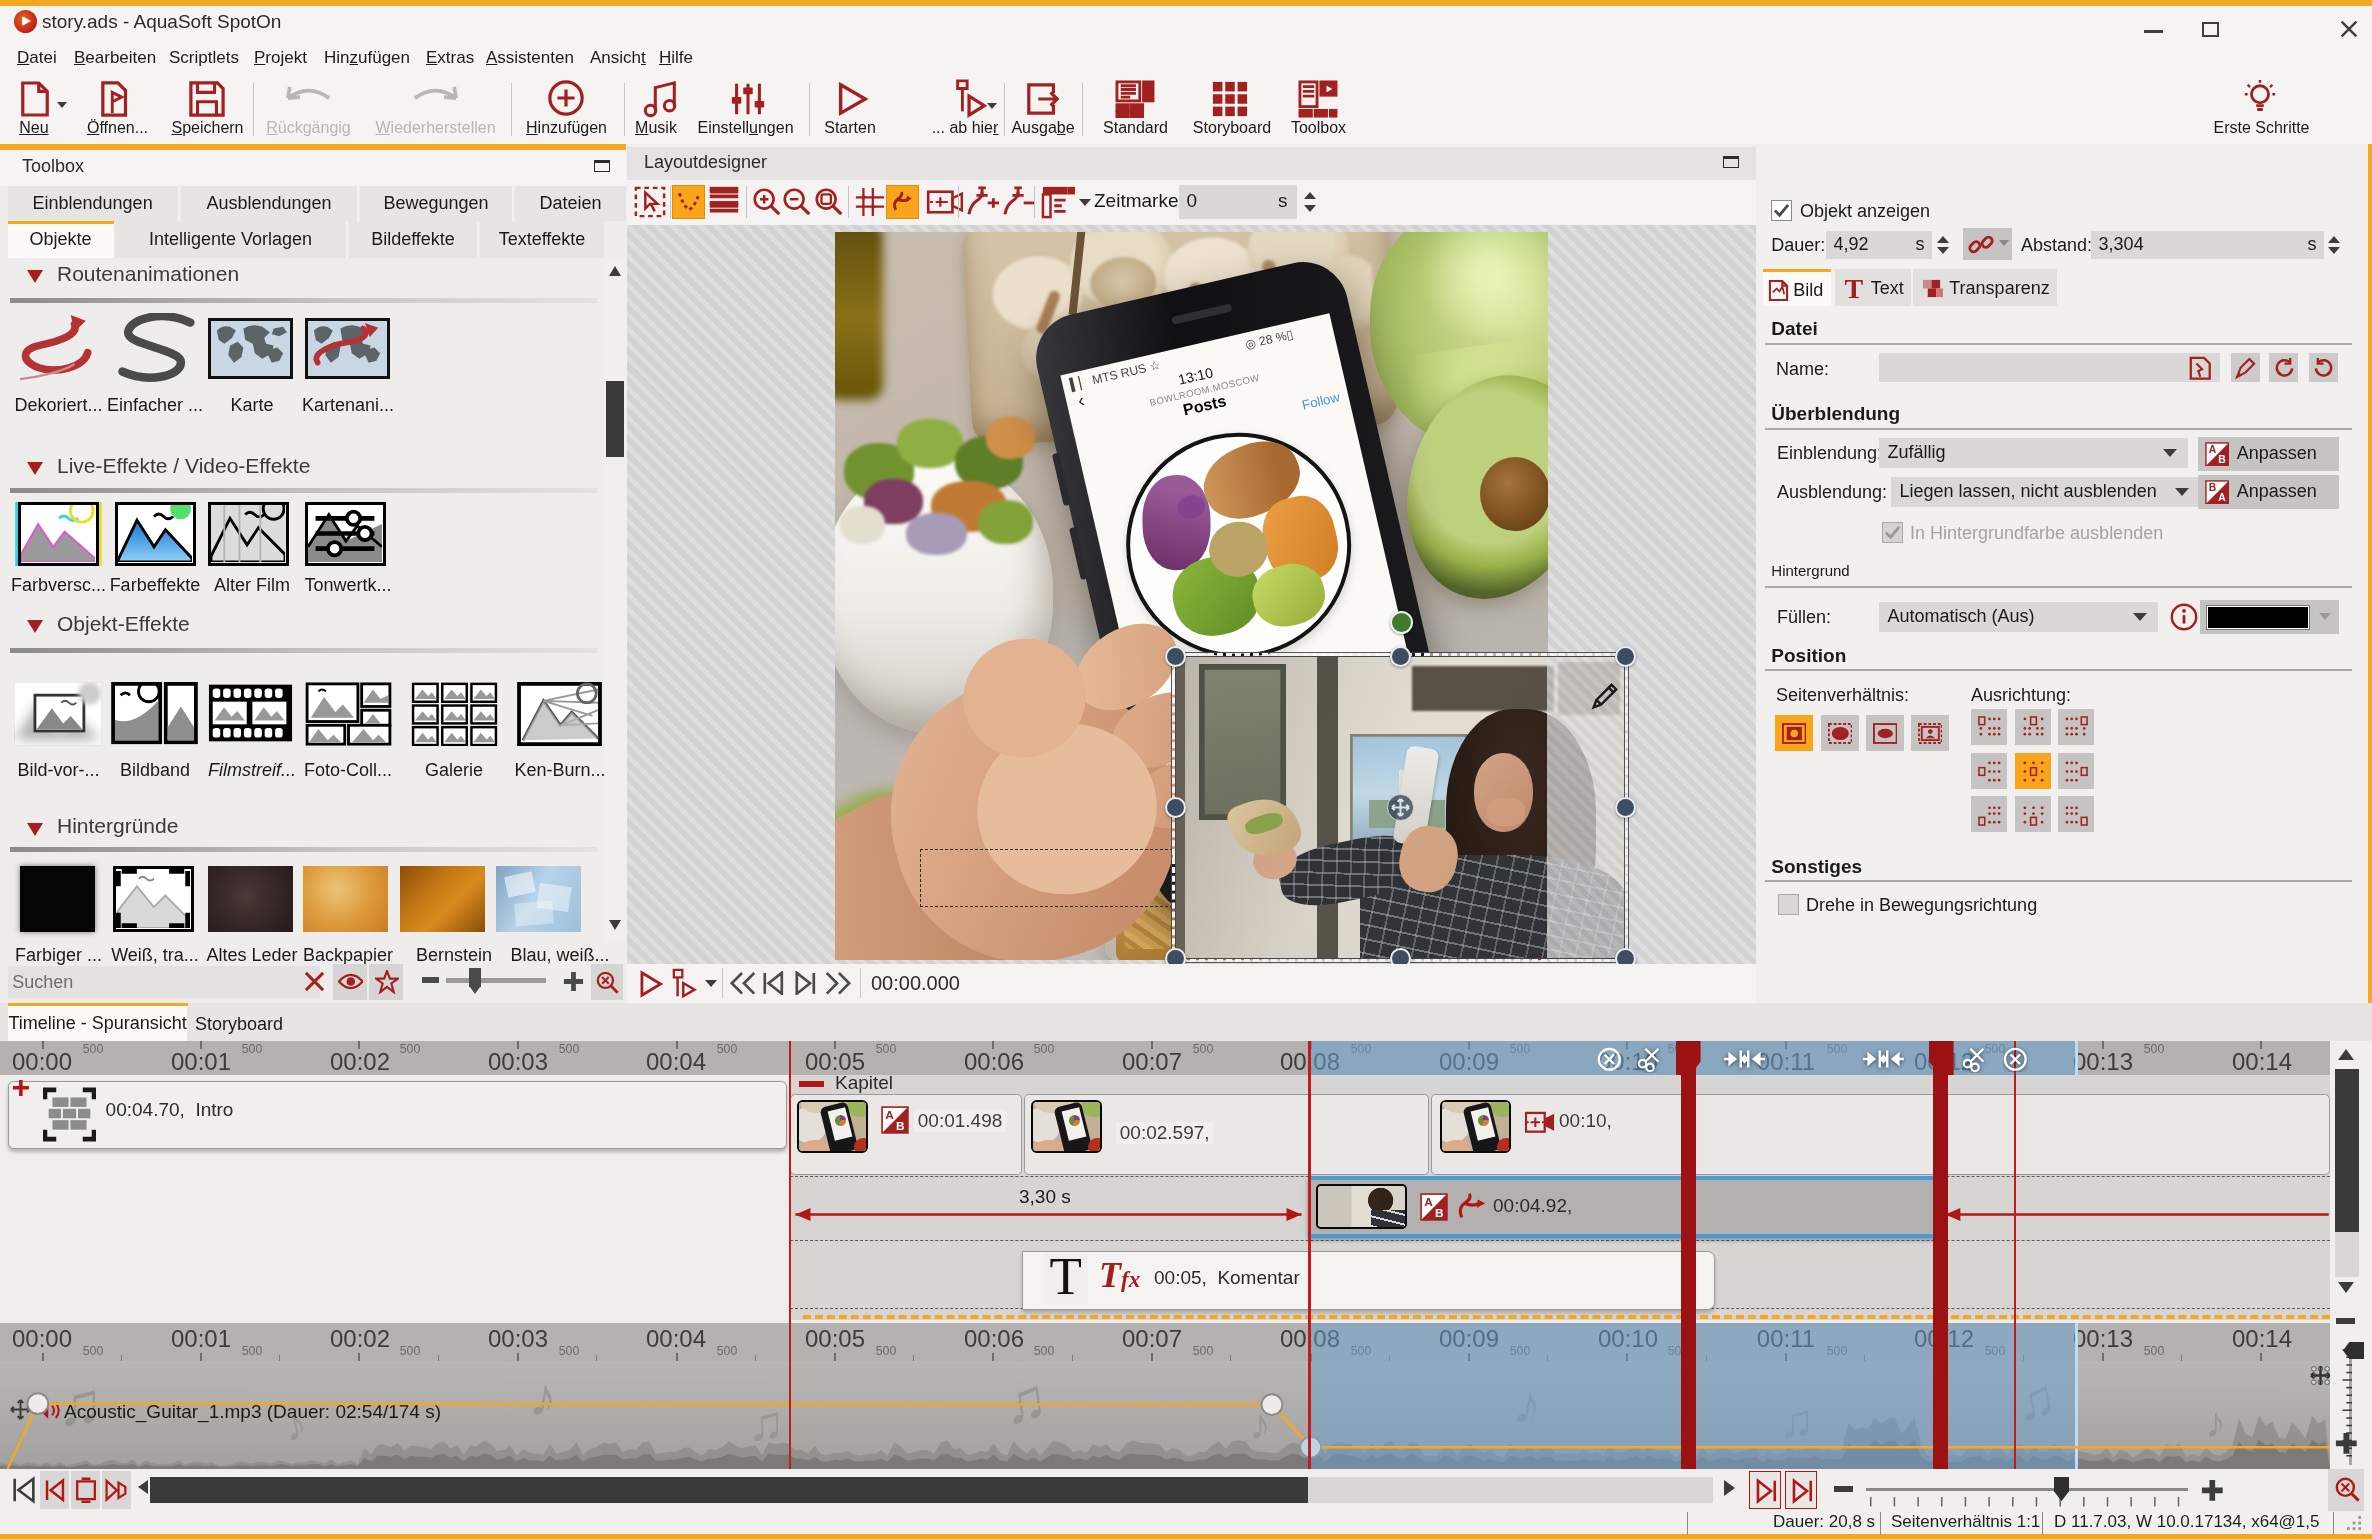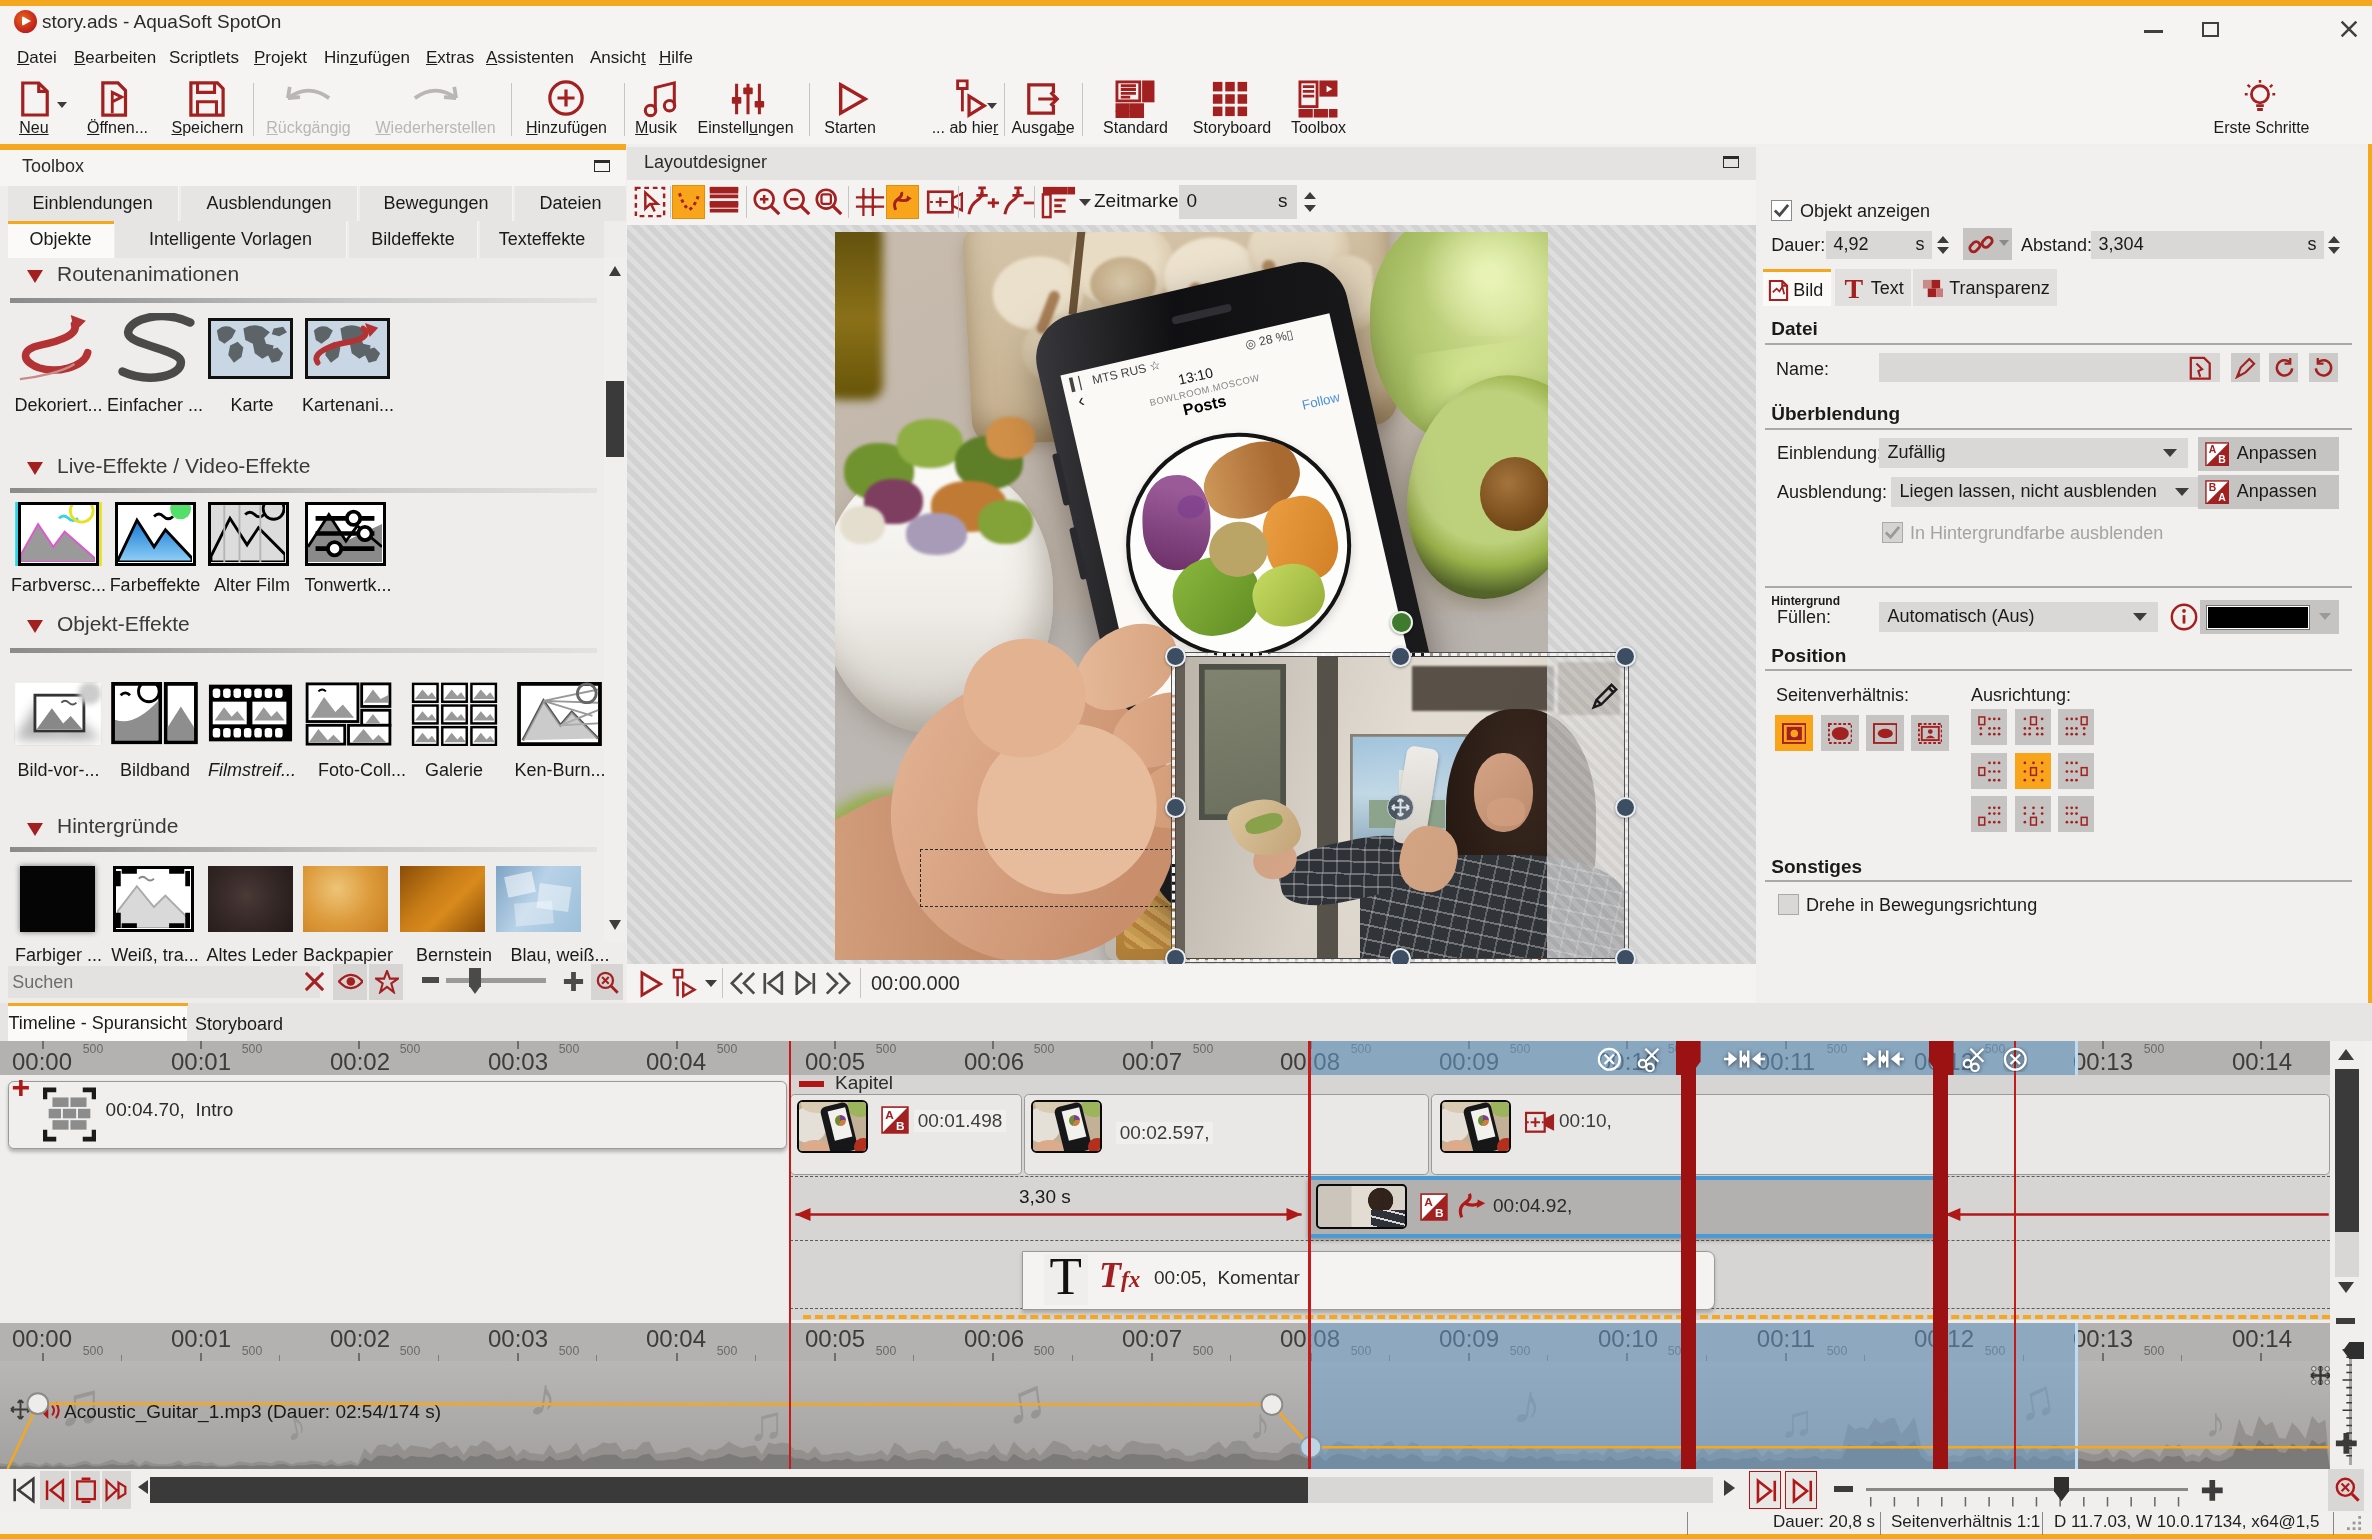--- a/index.html
+++ b/index.html
@@ -389,21 +389,21 @@
   <svg class="a" style="left:517px;top:532px;" width="85" height="64" viewBox="0 0 90 68">
         <rect x="2" y="2" width="86" height="64" fill="#fff" stroke="#000" stroke-width="4"></rect>
         <path d="M6 62 L28 20 L46 46 L58 32 L86 60" fill="none" stroke="#555" stroke-width="3"></path>
         <path d="M28 20 L86 8 M28 20 L86 22 M28 20 L80 36 M46 46 L86 30 M46 46 L86 44" stroke="#999" stroke-width="2"></path>
         <circle cx="74" cy="12" r="10" fill="none" stroke="#666" stroke-width="3"></circle>
         <path d="M6 62 L28 20 L46 46 L58 32 L86 60 z" fill="#b5b5b5" opacity="0.7"></path>
       </svg>
   <div class="thlabel" style="left:7.6px;top:610px;width:102px;">Bild-vor-...</div>
   <div class="thlabel" style="left:104px;top:610px;width:102px;">Bildband</div>
   <div class="thlabel" style="left:201px;top:610px;width:102px;font-style:italic;">Filmstreif...</div>
-  <div class="thlabel" style="left:311px;top:610px;width:102px;">Foto-Coll...</div>
+  <div class="thlabel" style="left:297px;top:610px;width:102px;">Foto-Coll...</div>
   <div class="thlabel" style="left:403px;top:610px;width:102px;">Galerie</div>
   <div class="thlabel" style="left:509px;top:610px;width:102px;">Ken-Burn...</div>
 
   <div class="a" style="left:26.5px;top:673px;width:0;height:0;border-top:13.2px solid #A32020;border-left:8.5px solid transparent;border-right:8.5px solid transparent;"></div>
   <div class="shead" style="left:57px;top:664px;">Hintergründe</div>
   <div class="fadeline" style="left:9.5px;top:697px;width:587px;"></div>
 
   <div class="a" style="left:20px;top:716px;width:75px;height:66px;background:#050505;box-shadow:0 0 5.7px rgba(0,0,0,.5);"></div>
   <div class="a" style="left:113px;top:716px;width:81px;height:66px;background:#fff;border:3.8px solid #000;">
     <svg width="74" height="59" viewBox="0 0 78 62">
@@ -873,21 +873,21 @@
         </svg>
     <div style="float:left;margin:5.7px 0 0 7.6px;">Anpassen</div>
   </div>
   <div class="a" style="left:123px;top:375px;width:21px;height:21px;background:#D5D4D2;border:0.9px solid #ABA9A7;">
     <svg width="19" height="19" viewBox="0 0 20 20">
           <path d="M3 10 l5 5 L17 4" fill="none" stroke="#9a9a98" stroke-width="3"></path>
         </svg>
   </div>
   <div class="a" style="left:151px;top:376px;color:#A5A3A1;">In Hintergrundfarbe ausblenden</div>
 
-  <div class="a" style="left:12.3px;top:415px;font-weight:bold;font-size:12px;margin-top:32px;">Hintergrund</div>
+  <div class="a" style="left:12.3px;top:415px;font-weight:normal;font-size:15px;">Hintergrund</div>
   <div class="a" style="left:5.7px;top:439px;width:587px;height:1.9px;background:#ABA9A7;"></div>
   <div class="a" style="left:18px;top:460px;">Füllen:</div>
   <div class="a" style="left:120px;top:455px;width:279px;height:30px;background:#D9D8D6;">
     <div class="a" style="left:8.5px;top:3.8px;">Automatisch (Aus)</div>
     <div class="a" style="right:11.4px;top:11.4px;width:0;height:0;border-top:8.5px solid #3c3c3c;border-left:7.6px solid transparent;border-right:7.6px solid transparent;"></div>
   </div>
   <svg class="a" style="left:410px;top:455px;" width="30" height="30" viewBox="0 0 32 32">
         <circle cx="16" cy="16" r="13" fill="none" stroke="#A32020" stroke-width="2.6"></circle>
         <path d="M16 14 v9" stroke="#A32020" stroke-width="3"></path>
         <circle cx="16" cy="9.5" r="2" fill="#A32020"></circle>

